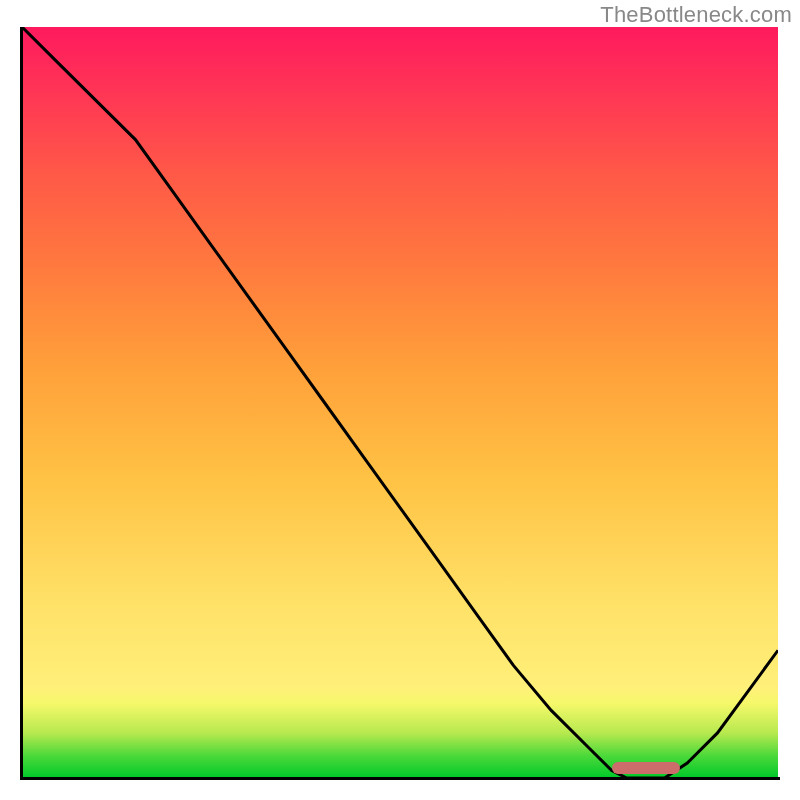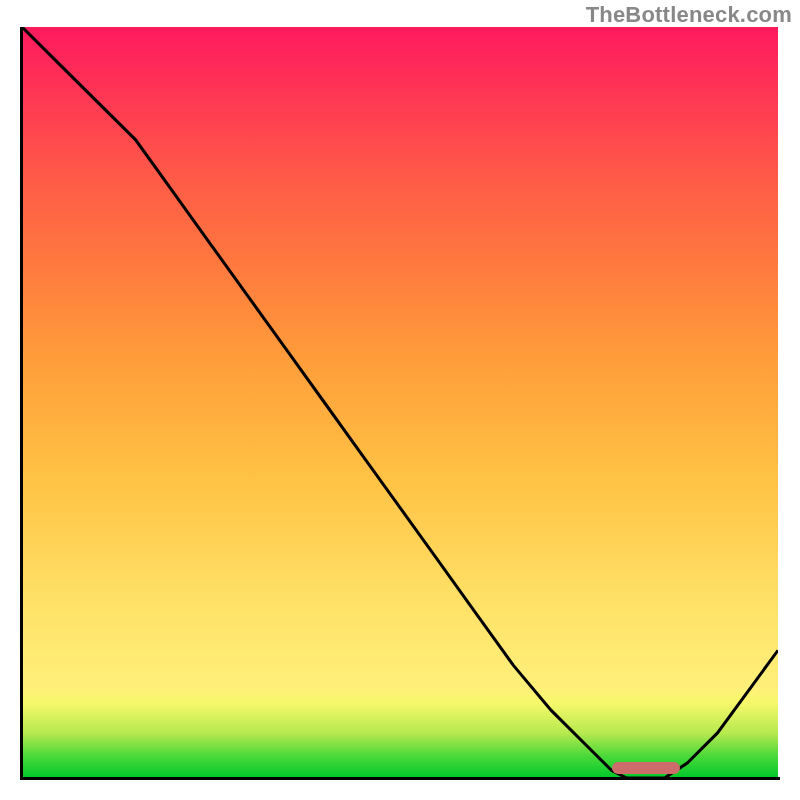--- a/index.html
+++ b/index.html
@@ -13,21 +13,21 @@
   .frame {
     position: relative;
     width: 800px;
     height: 800px;
   }
   .watermark {
     position: absolute;
     top: 2px;
     right: 8px;
     font-size: 22px;
-    font-weight: bold;
+    font-weight: normal;
     color: #888888;
     letter-spacing: 0.2px;
   }
   .plot-area {
     position: absolute;
     left: 22px;
     top: 27px;
     width: 756px;
     height: 751px;
     

